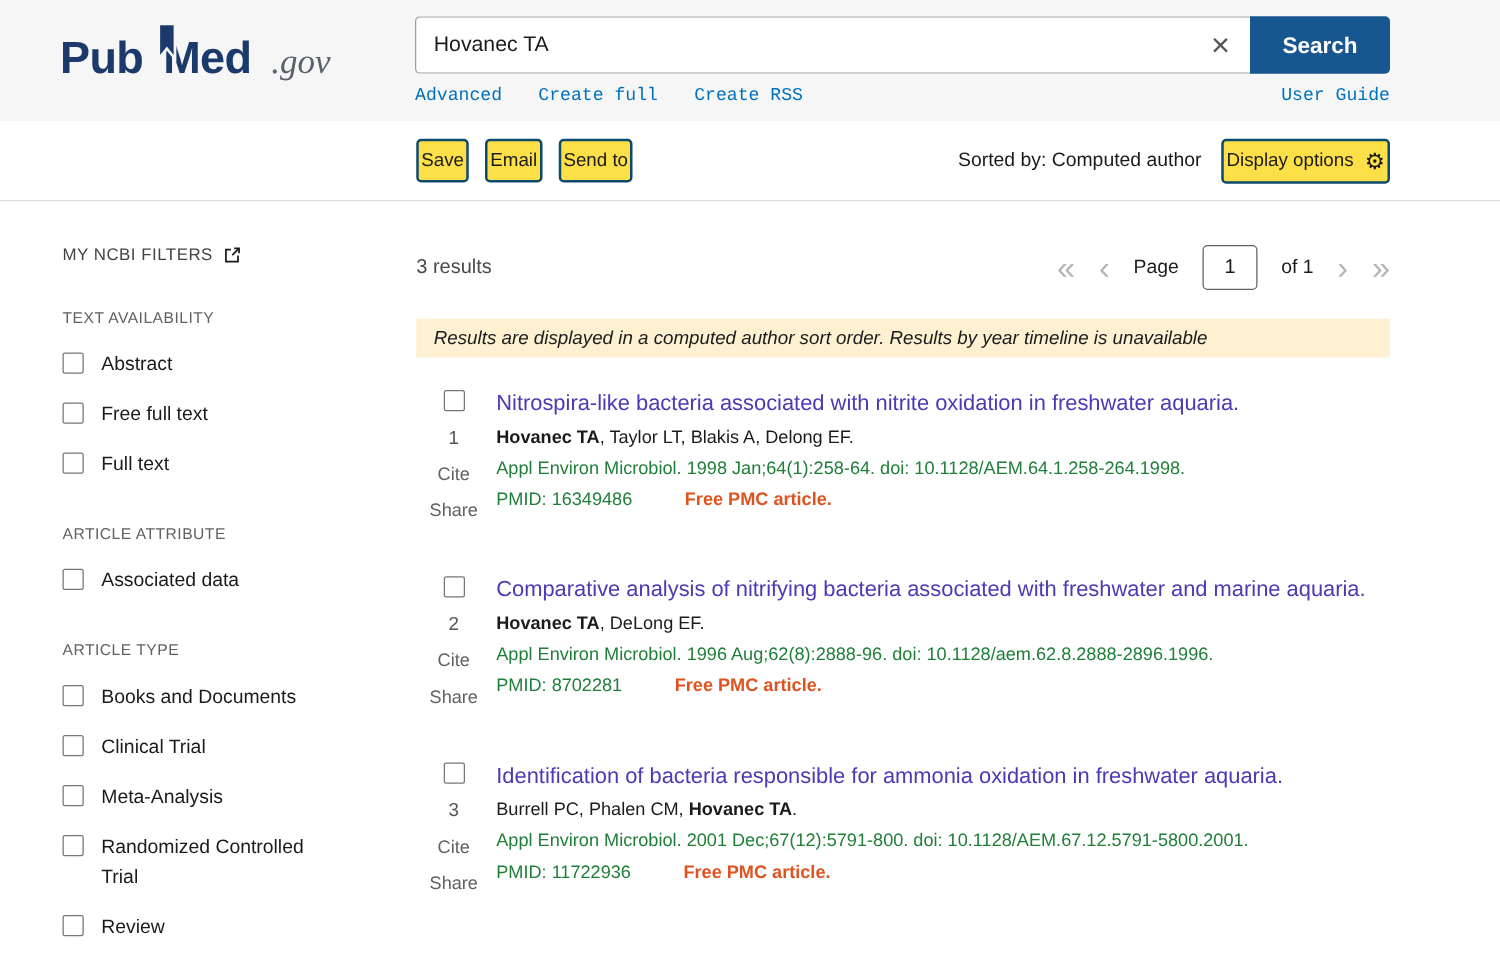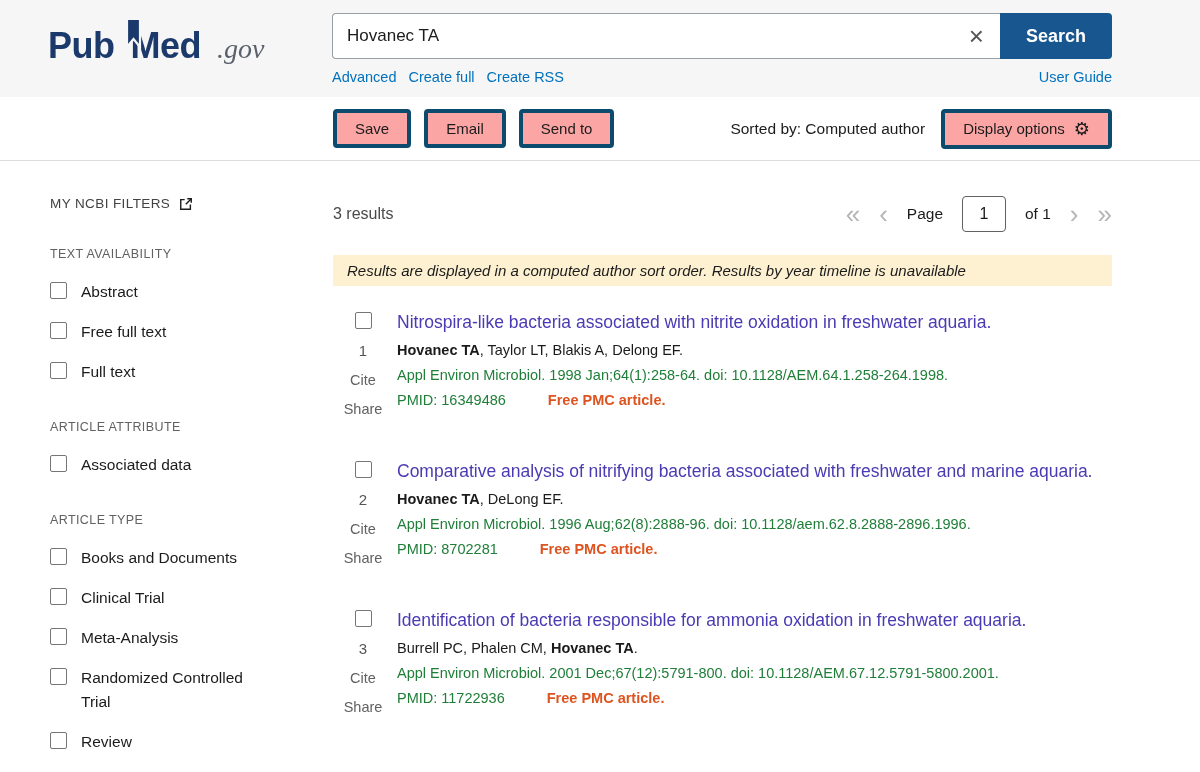--- a/index.html
+++ b/index.html
@@ -12,27 +12,27 @@
   .logo-pub, .logo-med-text { font-size: 36px; font-weight: bold; color: #1b3a6b; letter-spacing: -0.5px; }
   .logo-med { position: relative; display: inline-block; }
   .ribbon { position: absolute; left: -6px; top: -7px; }
   .logo-gov { font-family: "Liberation Serif", serif; font-style: italic; color: #5b616b; font-size: 28px; }
   .search-area { margin-left: auto; width: 780px; }
   .search-row { display: flex; height: 46px; }
   .search-box { position: relative; flex: 1; }
   .search-input { width: 100%; height: 100%; border: 1px solid #97a0a8; border-right: none; border-radius: 4px 0 0 4px; padding: 0 48px 0 14px; font-size: 17px; color: #1b1b1b; font-family: "Liberation Sans", sans-serif; }
   .clear-btn { position: absolute; right: 6px; top: 50%; transform: translateY(-50%); background: none; border: none; font-size: 26px; color: #555; cursor: pointer; padding: 0 10px; line-height: 1; font-family: "Liberation Sans", sans-serif; }
   .search-btn { width: 112px; background: #17568f; color: #fff; font-size: 18px; font-weight: bold; border: none; border-radius: 0 4px 4px 0; cursor: pointer; font-family: "Liberation Sans", sans-serif; }
-  .links-row { display: flex; margin-top: 10px; gap: 12px; font-size: 14.5px; }
+  .links-row { display: flex; margin-top: 10px; gap: 29px; font-size: 14.5px; font-family: Liberation Mono, monospace; }
   .links-row a { color: #0071bc; text-decoration: none; cursor: pointer; }
   .user-guide { margin-left: auto; }
 
   
   .toolbar { height: 64px; display: flex; align-items: center; padding: 0 88px 0 333px; border-bottom: 1px solid #dcdcdc; background: #fff; }
-  .tb-btn { background: #fca5a5; border: 4px solid #0c4a6e; border-radius: 4px; padding: 7px 18px; font-size: 15px; color: #1b1b1b; margin-right: 13px; cursor: pointer; font-family: "Liberation Sans", sans-serif; }
+  .tb-btn { background: #fde047; border: 2px solid #0c4a6e; border-radius: 4px; padding: 7px 2px; font-size: 15px; color: #1b1b1b; margin-right: 13px; cursor: pointer; font-family: "Liberation Sans", sans-serif; }
   .toolbar-right { margin-left: auto; display: flex; align-items: center; gap: 16px; }
   .sorted-by { font-size: 15.5px; color: #1b1b1b; }
   .display-btn { display: flex; align-items: center; gap: 9px; margin-right: 0; }
   .gear { font-size: 18px; line-height: 1; color: #1b1b1b; }
 
   
   .body { display: flex; }
   .sidebar { width: 333px; flex-shrink: 0; padding: 35px 0 0 50px; }
   .main { flex: 1; padding: 35px 88px 0 0; }
 

